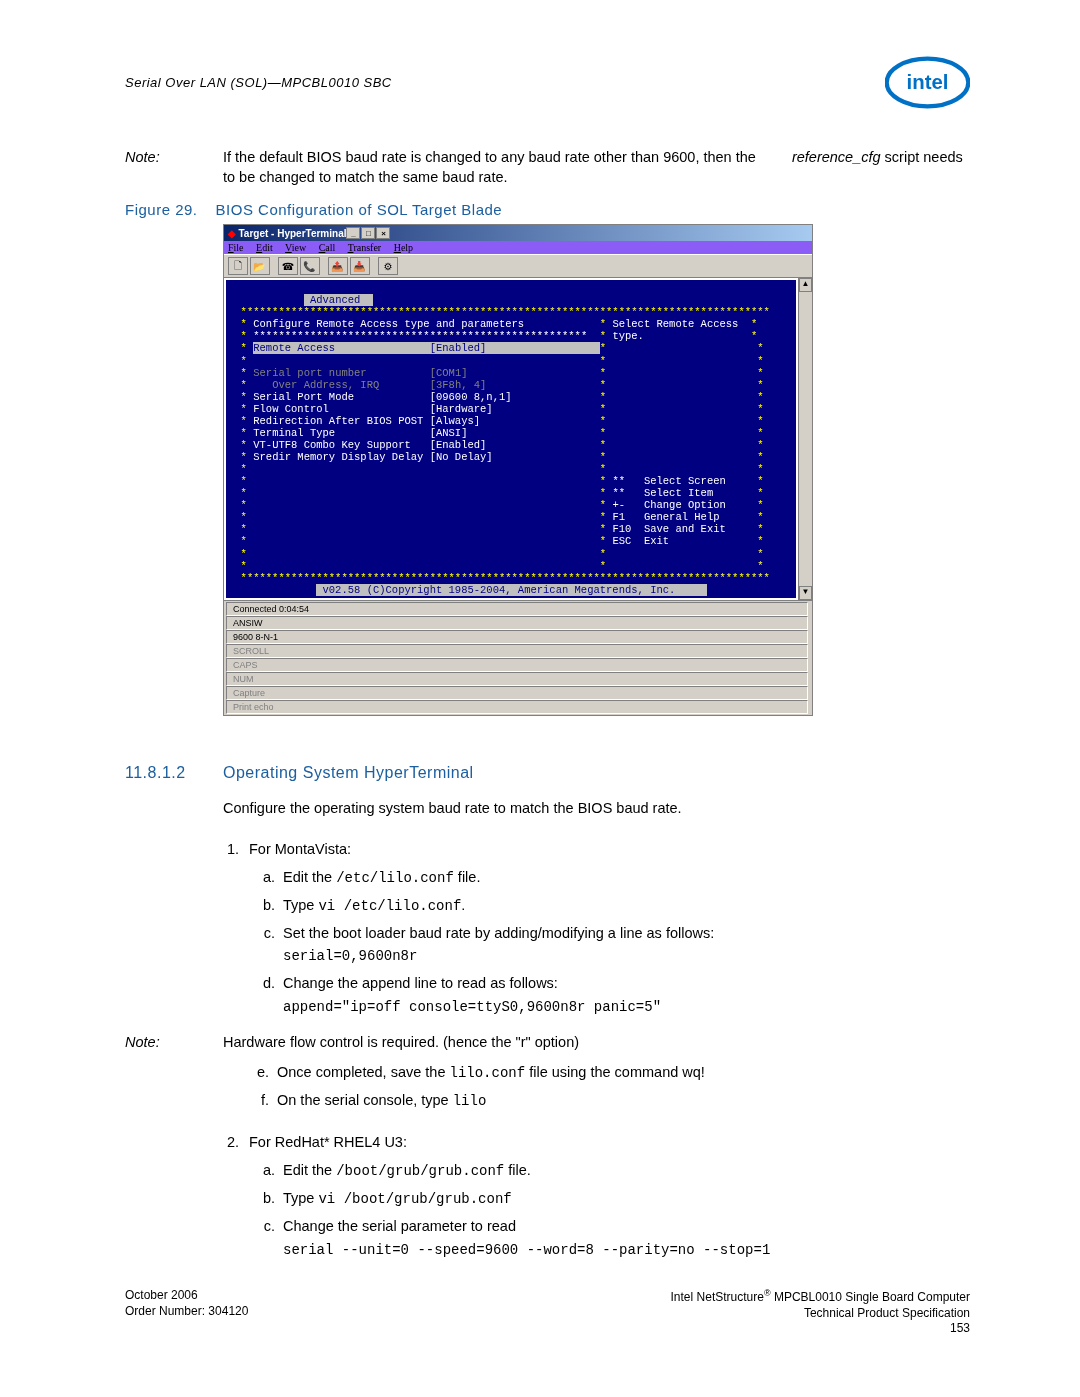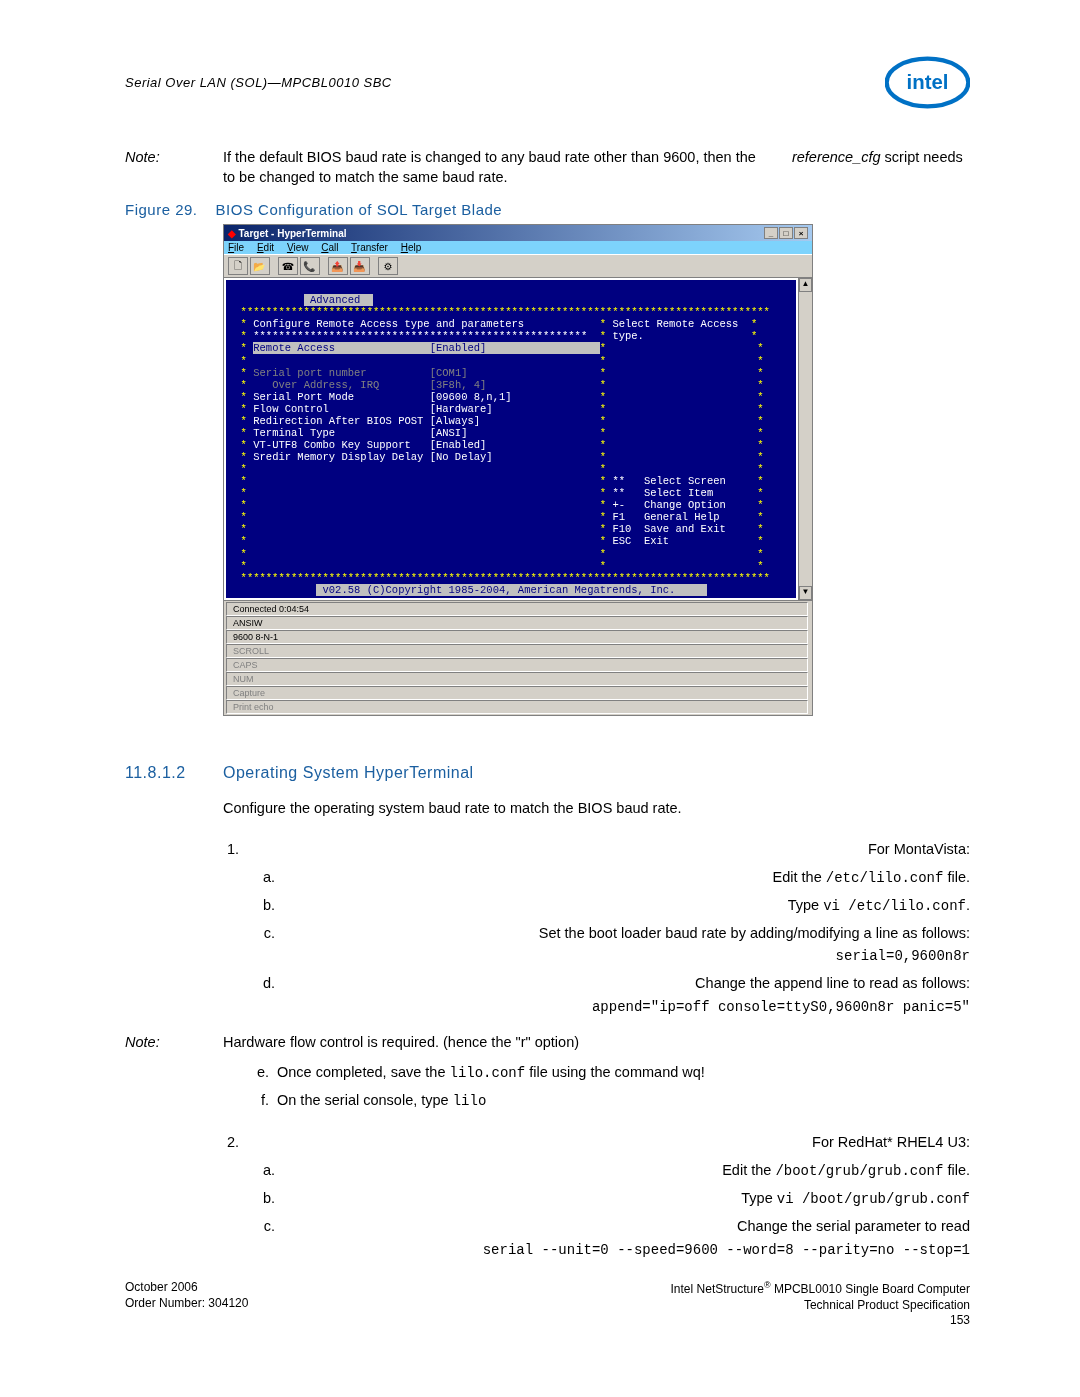--- a/index.html
+++ b/index.html
@@ -53,41 +53,41 @@
     background: #d4d0c8;
     font-family: 'Tahoma', sans-serif;
     font-size: 10px;
   }
   .titlebar {
     background: linear-gradient(to right, #0a246a, #a6caf0);
     color: #fff;
     padding: 2px 4px;
     display: flex;
     align-items: center;
-    justify-content: space-between;
     font-size: 10px;
     font-weight: bold;
   }
   .titlebar-btns { display: flex; gap: 1px; }
   .titlebar-btns span {
     width: 14px; height: 12px;
     background: #d4d0c8;
     border: 1px solid #808080;
     display: inline-flex;
     align-items: center;
     justify-content: center;
     color: #000;
     font-size: 8px;
     font-family: Arial;
   }
   .menubar {
-    background: #7dd3fc;
+    background: #8b5cf6;
     padding: 1px 4px;
     font-size: 10px;
     color: #000;
+    font-family: Liberation Serif, serif;
   }
   .menubar span { margin-right: 10px; }
   .menubar span u { text-decoration: underline; }
   .toolbar {
     background: #d4d0c8;
     padding: 2px 4px;
     border-top: 1px solid #fff;
     border-bottom: 1px solid #808080;
     display: flex;
     gap: 2px;
@@ -171,21 +171,21 @@
     font-size: 14.5px;
     line-height: 1.45;
   }
   .indent1 { margin-left: 98px; }
   ol.main-list {
     margin-top: 10px;
     margin-left: 118px;
     font-size: 14.5px;
     line-height: 1.5;
   }
-  ol.main-list > li { margin-top: 20px; padding-left: 6px; text-align: right; }
+  ol.main-list > li { margin-top: 20px; padding-left: 6px; }
   ol.sub-list {
     list-style-type: lower-alpha;
     margin-left: 30px;
     margin-top: 4px;
   }
   ol.sub-list > li { margin-top: 6px; padding-left: 4px; }
   .mono {
     font-family: 'Courier New', monospace;
     font-size: 14px;
   }
@@ -205,21 +205,21 @@
     list-style-type: lower-alpha;
     margin-left: 148px;
     margin-top: 10px;
     font-size: 14.5px;
     line-height: 1.5;
   }
   ol.sub-list-cont > li { margin-top: 6px; padding-left: 4px; }
 
   .footer {
     position: absolute;
-    bottom: 68px;
+    bottom: 60px;
     left: 125px;
     right: 110px;
     display: flex;
     justify-content: space-between;
     font-size: 12px;
     line-height: 1.3;
   }
   .footer .right { text-align: right; }
   .footer sup { font-size: 9px; }
 </style>

